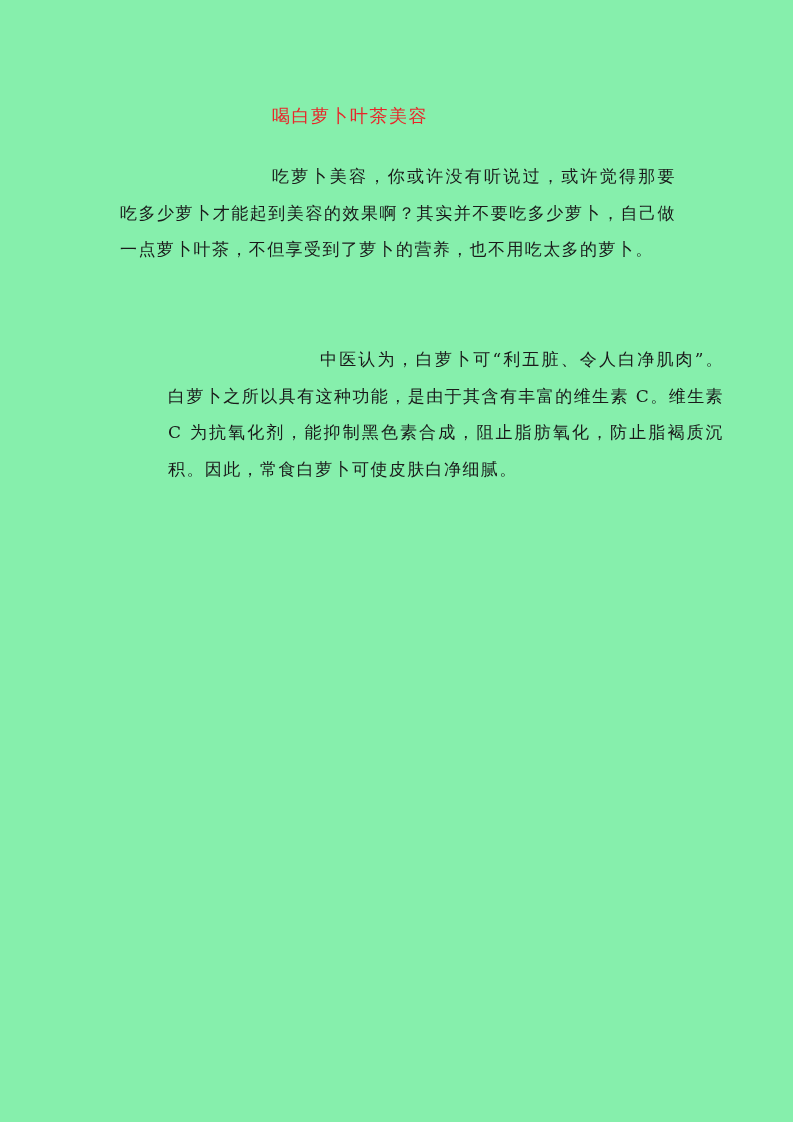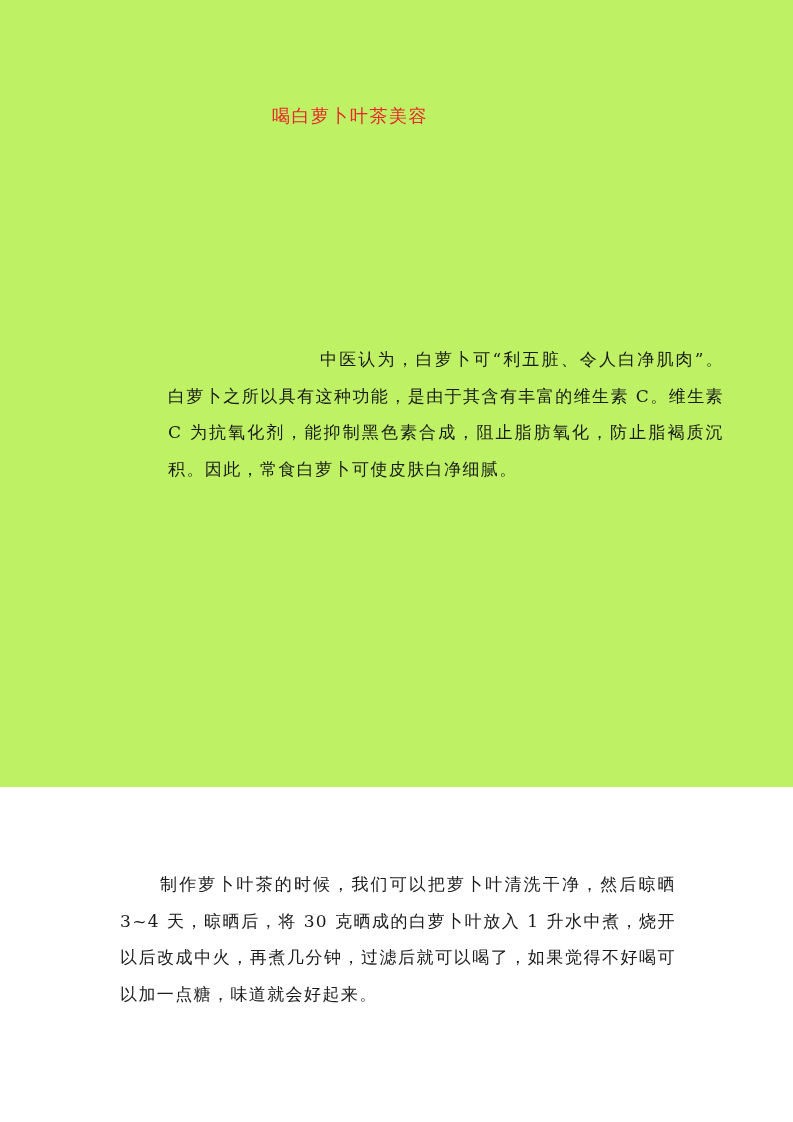--- a/index.html
+++ b/index.html
@@ -12,22 +12,22 @@
       height: 1122px;
       position: relative;
       overflow: hidden;
       font-family: "DejaVu Serif", "Liberation Serif", serif;
       color: #1a1a1a;
     }
     .page {
       position: absolute;
       left: 0; top: 0;
       width: 793px;
-      height: 787px;
-      background: #bef264;
+      height: 1122px;
+      background: #86efac;
     }
     .title {
       position: absolute;
       left: 272px;
       top: 104px;
       font-size: 18px;
       line-height: 24px;
       color: #e8262a;
       letter-spacing: 1.5px;
       white-space: nowrap;
@@ -48,15 +48,15 @@
     .p3 { top: 496px; text-indent: 172px; }
     .p4 { top: 706px; text-indent: 172px; }
     .p5 { top: 866px; text-indent: 40px; }
   </style>
 </head>
 <body>
 
 <div class="page">
   <div class="title">喝白萝卜叶茶美容</div>
 
+  <p class="para p1">吃萝卜美容，你或许没有听说过，或许觉得那要吃多少萝卜才能起到美容的效果啊？其实并不要吃多少萝卜，自己做一点萝卜叶茶，不但享受到了萝卜的营养，也不用吃太多的萝卜。</p>
   <p class="para p2">中医认为，白萝卜可“利五脏、令人白净肌肉”。白萝卜之所以具有这种功能，是由于其含有丰富的维生素 C。维生素 C 为抗氧化剂，能抑制黑色素合成，阻止脂肪氧化，防止脂褐质沉积。因此，常食白萝卜可使皮肤白净细腻。</p>
-  <p class="para p5">制作萝卜叶茶的时候，我们可以把萝卜叶清洗干净，然后晾晒 3~4 天，晾晒后，将 30 克晒成的白萝卜叶放入 1 升水中煮，烧开以后改成中火，再煮几分钟，过滤后就可以喝了，如果觉得不好喝可以加一点糖，味道就会好起来。</p>
 </div>
 
 </body></html>

